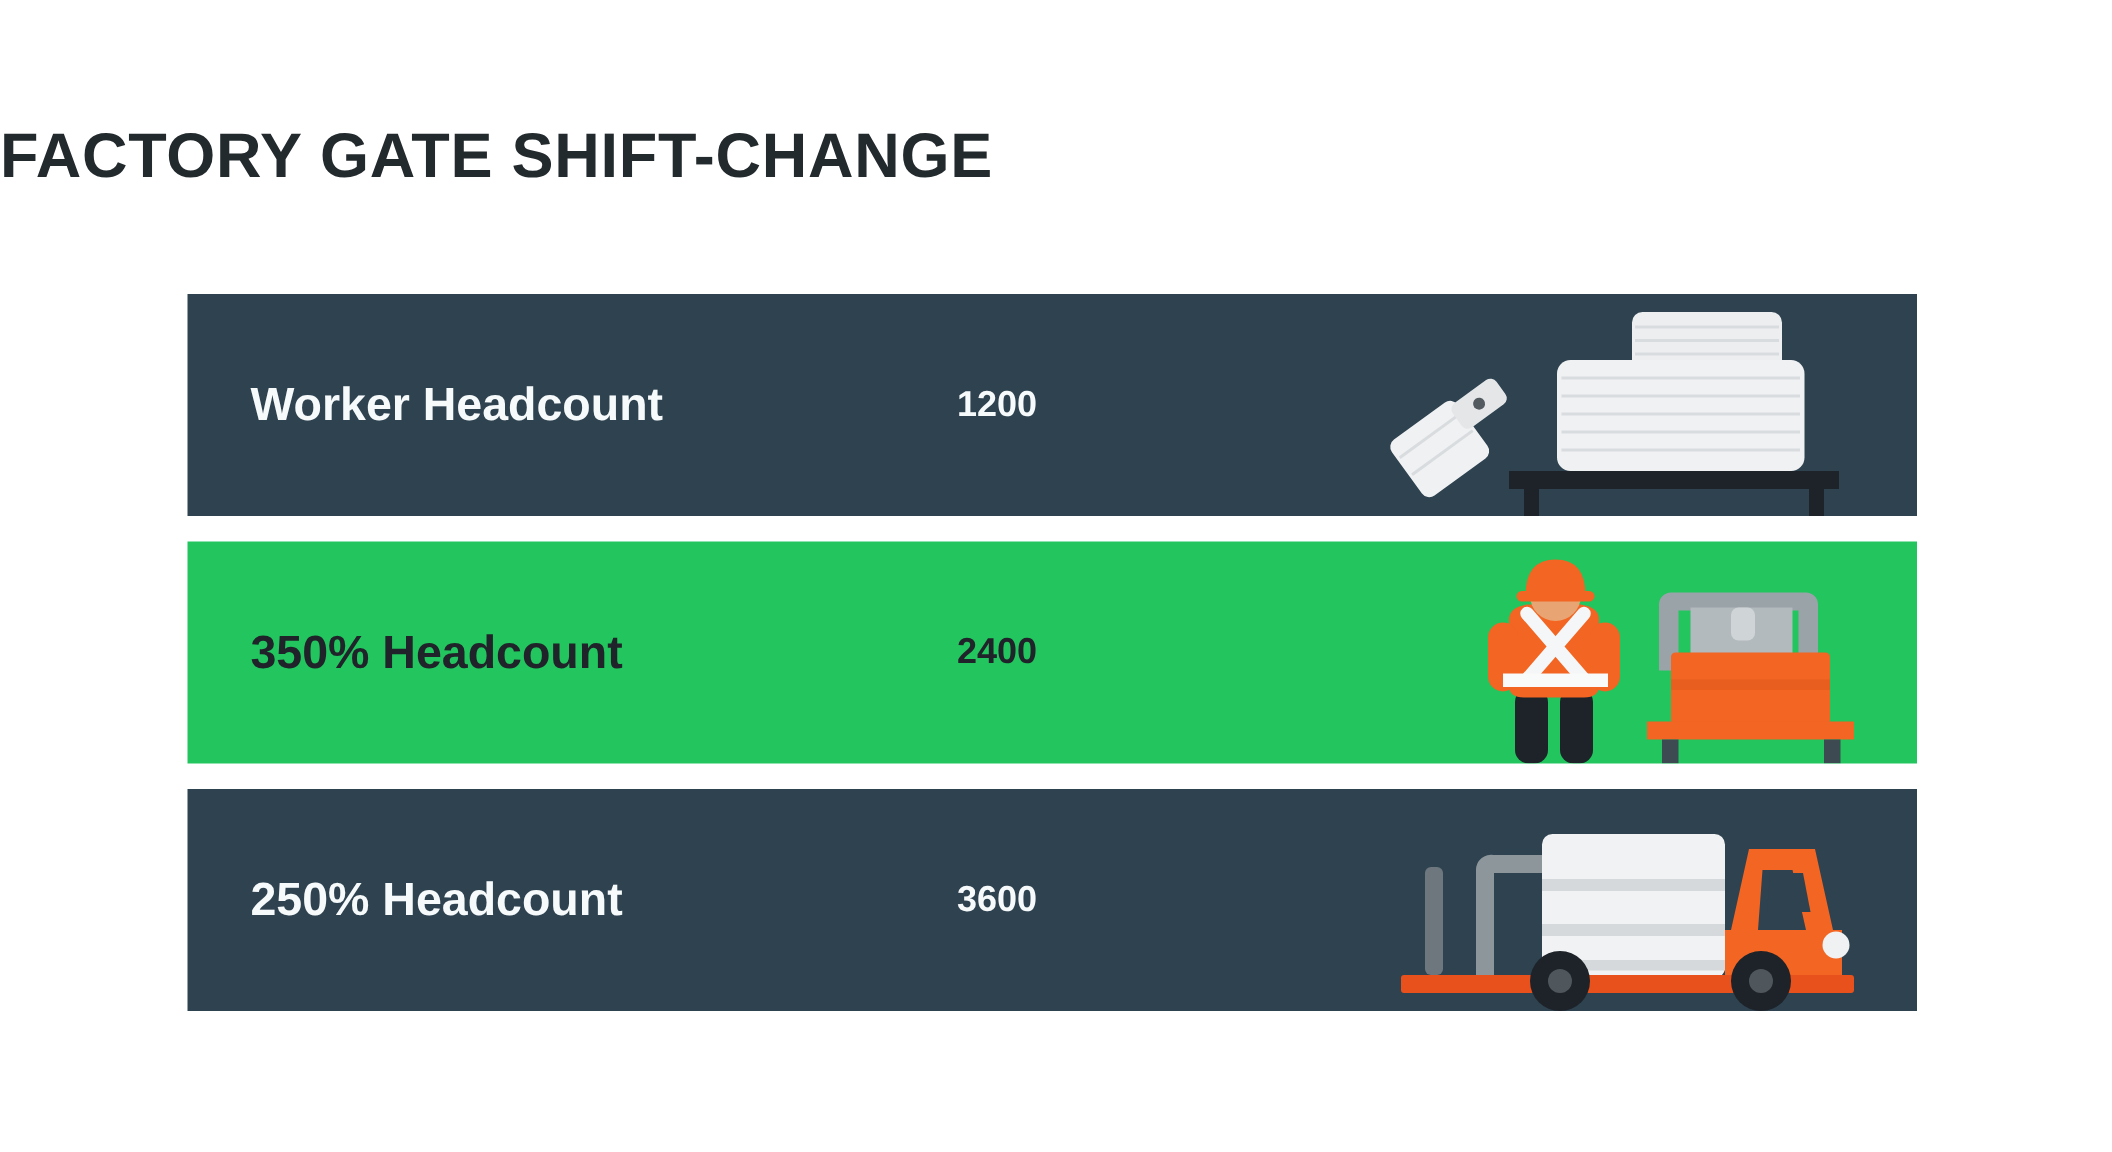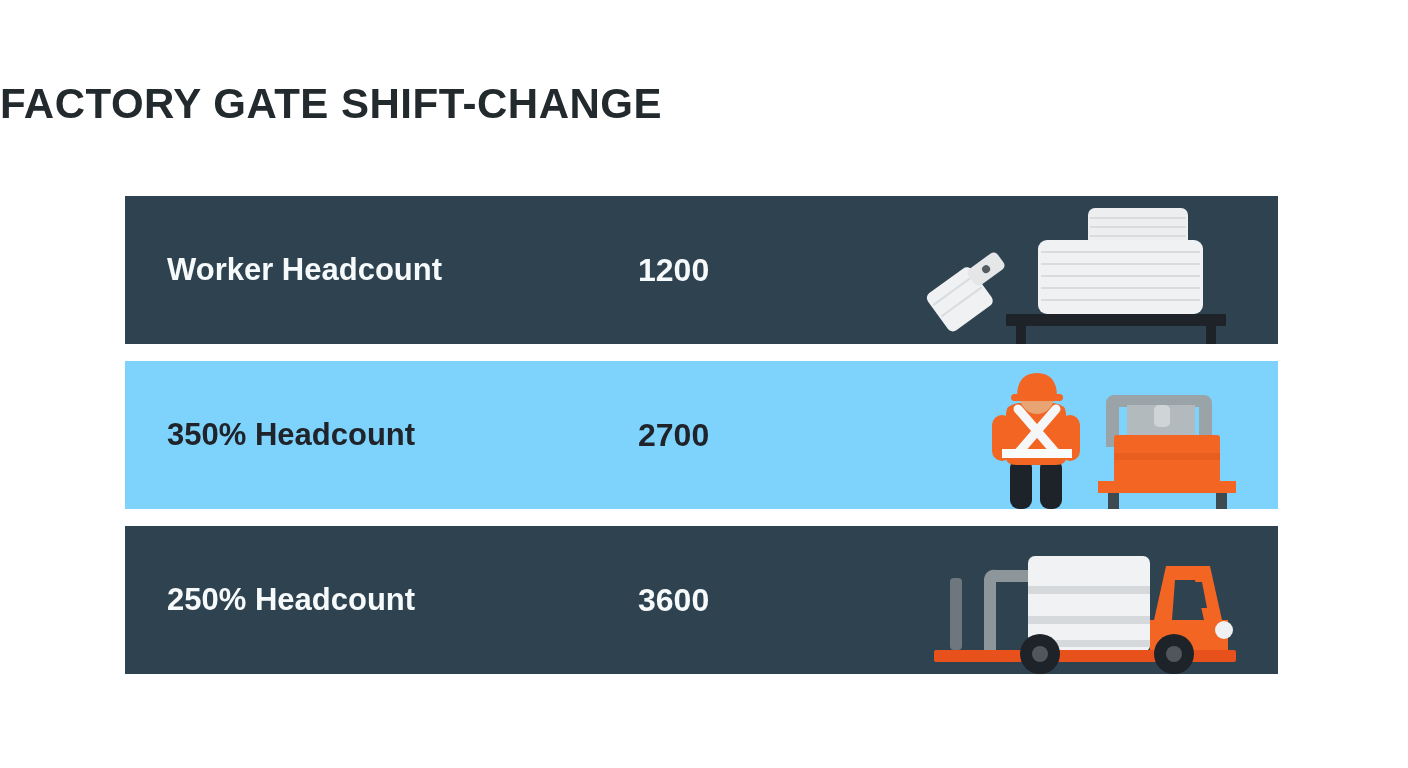--- a/index.html
+++ b/index.html
@@ -46,37 +46,37 @@
   .row {
     position: relative;
     width: 1153px;
     height: 148px;
     margin-bottom: 17px;
     overflow: hidden;
   }
   .row:last-child { margin-bottom: 12px; }
 
   .row.dark  { background: #2e4250; }
-  .row.light { background: #7dd3fc; }
+  .row.light { background: #22c55e; }
 
   .row-label {
     position: absolute;
     left: 42px;
     top: 50%;
     transform: translateY(-50%);
     font-size: 31px;
     font-weight: bold;
     white-space: nowrap;
   }
   .row-value {
     position: absolute;
     left: 513px;
     top: 50%;
     transform: translateY(-50%);
-    font-size: 32px;
+    font-size: 24px;
     font-weight: bold;
     white-space: nowrap;
   }
   .row.dark  .row-label,
   .row.dark  .row-value { color: #f7fafb; }
   .row.light .row-label,
   .row.light .row-value { color: #20242a; }
 
   .row-art {
     position: absolute;
@@ -130,21 +130,21 @@
             <line x1="18" y1="104" x2="68" y2="104" stroke="#d9dcdf" stroke-width="2"></line>
             <rect x="64" y="82" width="36" height="20" rx="5" fill="#e4e6e8"></rect>
             <circle cx="82" cy="92" r="4" fill="#545b60"></circle>
           </g>
         </svg>
       </div>
     </div>
 
     <div class="row light">
       <div class="row-label">350% Headcount</div>
-      <div class="row-value">2700</div>
+      <div class="row-value">2400</div>
       <div class="row-art">
         <svg viewBox="0 0 360 148" xmlns="http://www.w3.org/2000/svg">
 
           <rect x="92" y="98" width="22" height="50" rx="9" fill="#1d2329"></rect>
           <rect x="122" y="98" width="22" height="50" rx="9" fill="#1d2329"></rect>
 
           <path d="M88 52 q0 -8 12 -10 h36 q12 2 12 10 v44 q0 8 -10 8 h-40 q-10 0 -10 -8 z" fill="#f26522"></path>
 
           <rect x="74" y="54" width="20" height="46" rx="10" fill="#f26522"></rect>
           <rect x="142" y="54" width="20" height="46" rx="10" fill="#f26522"></rect>

